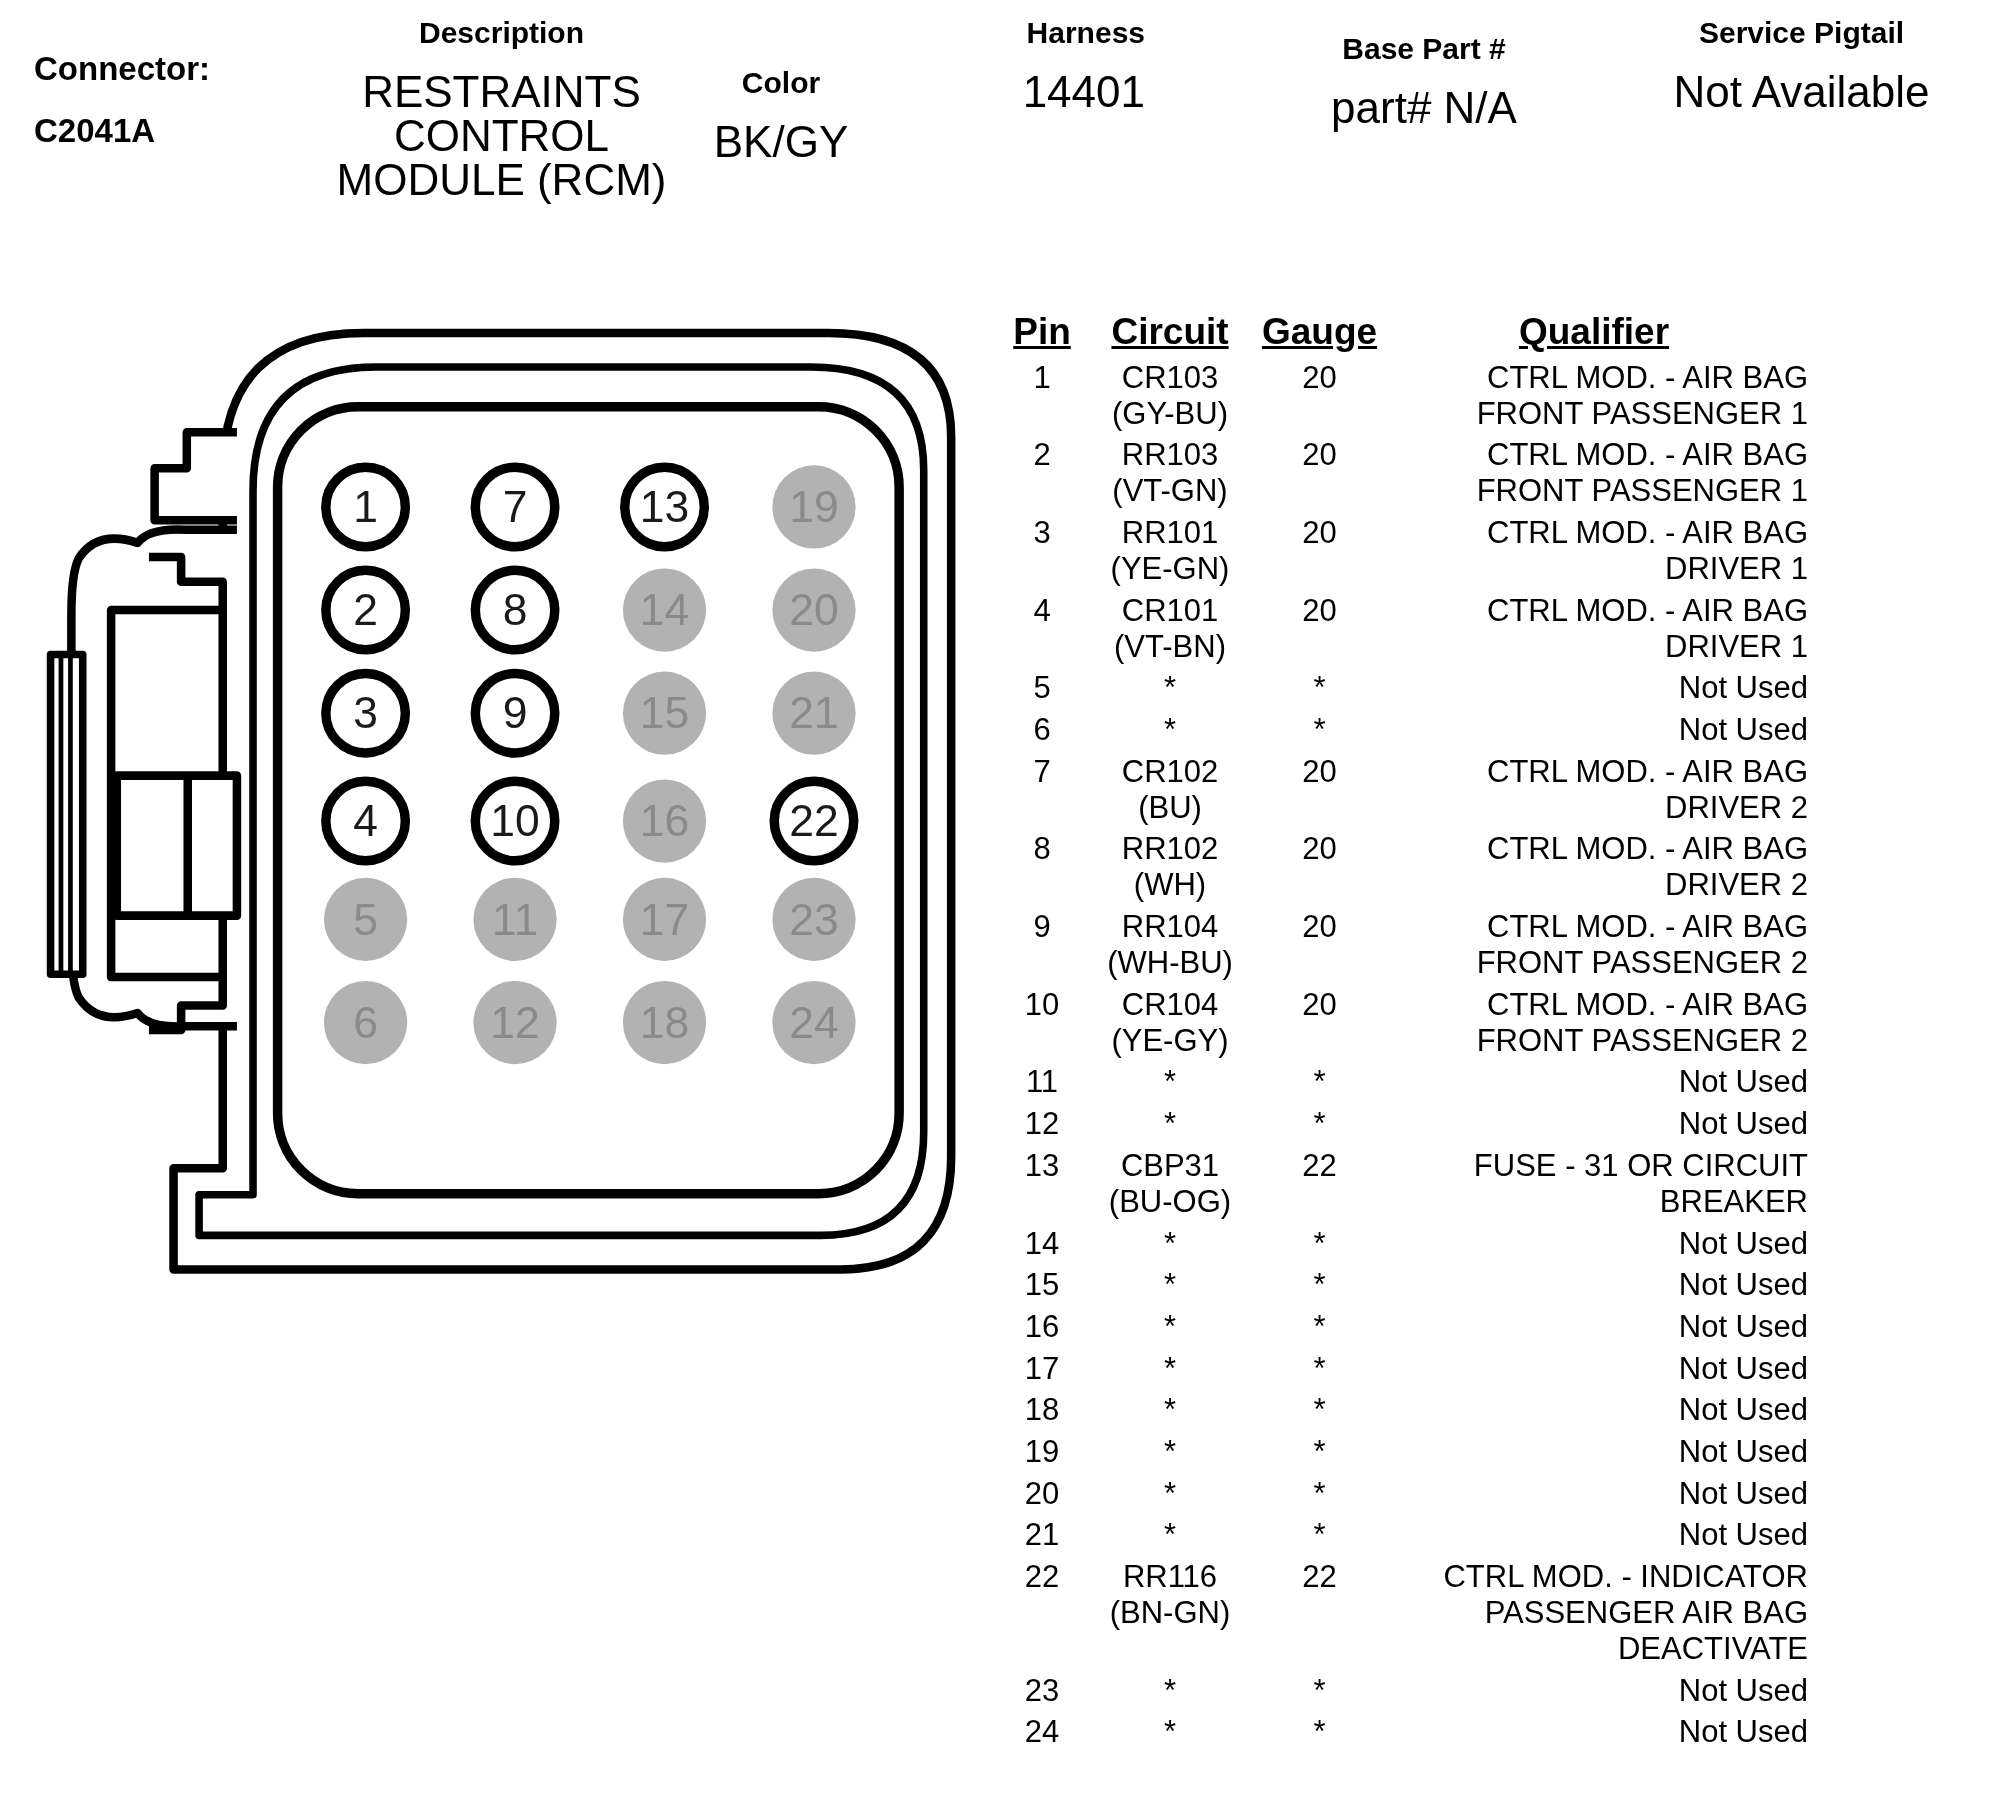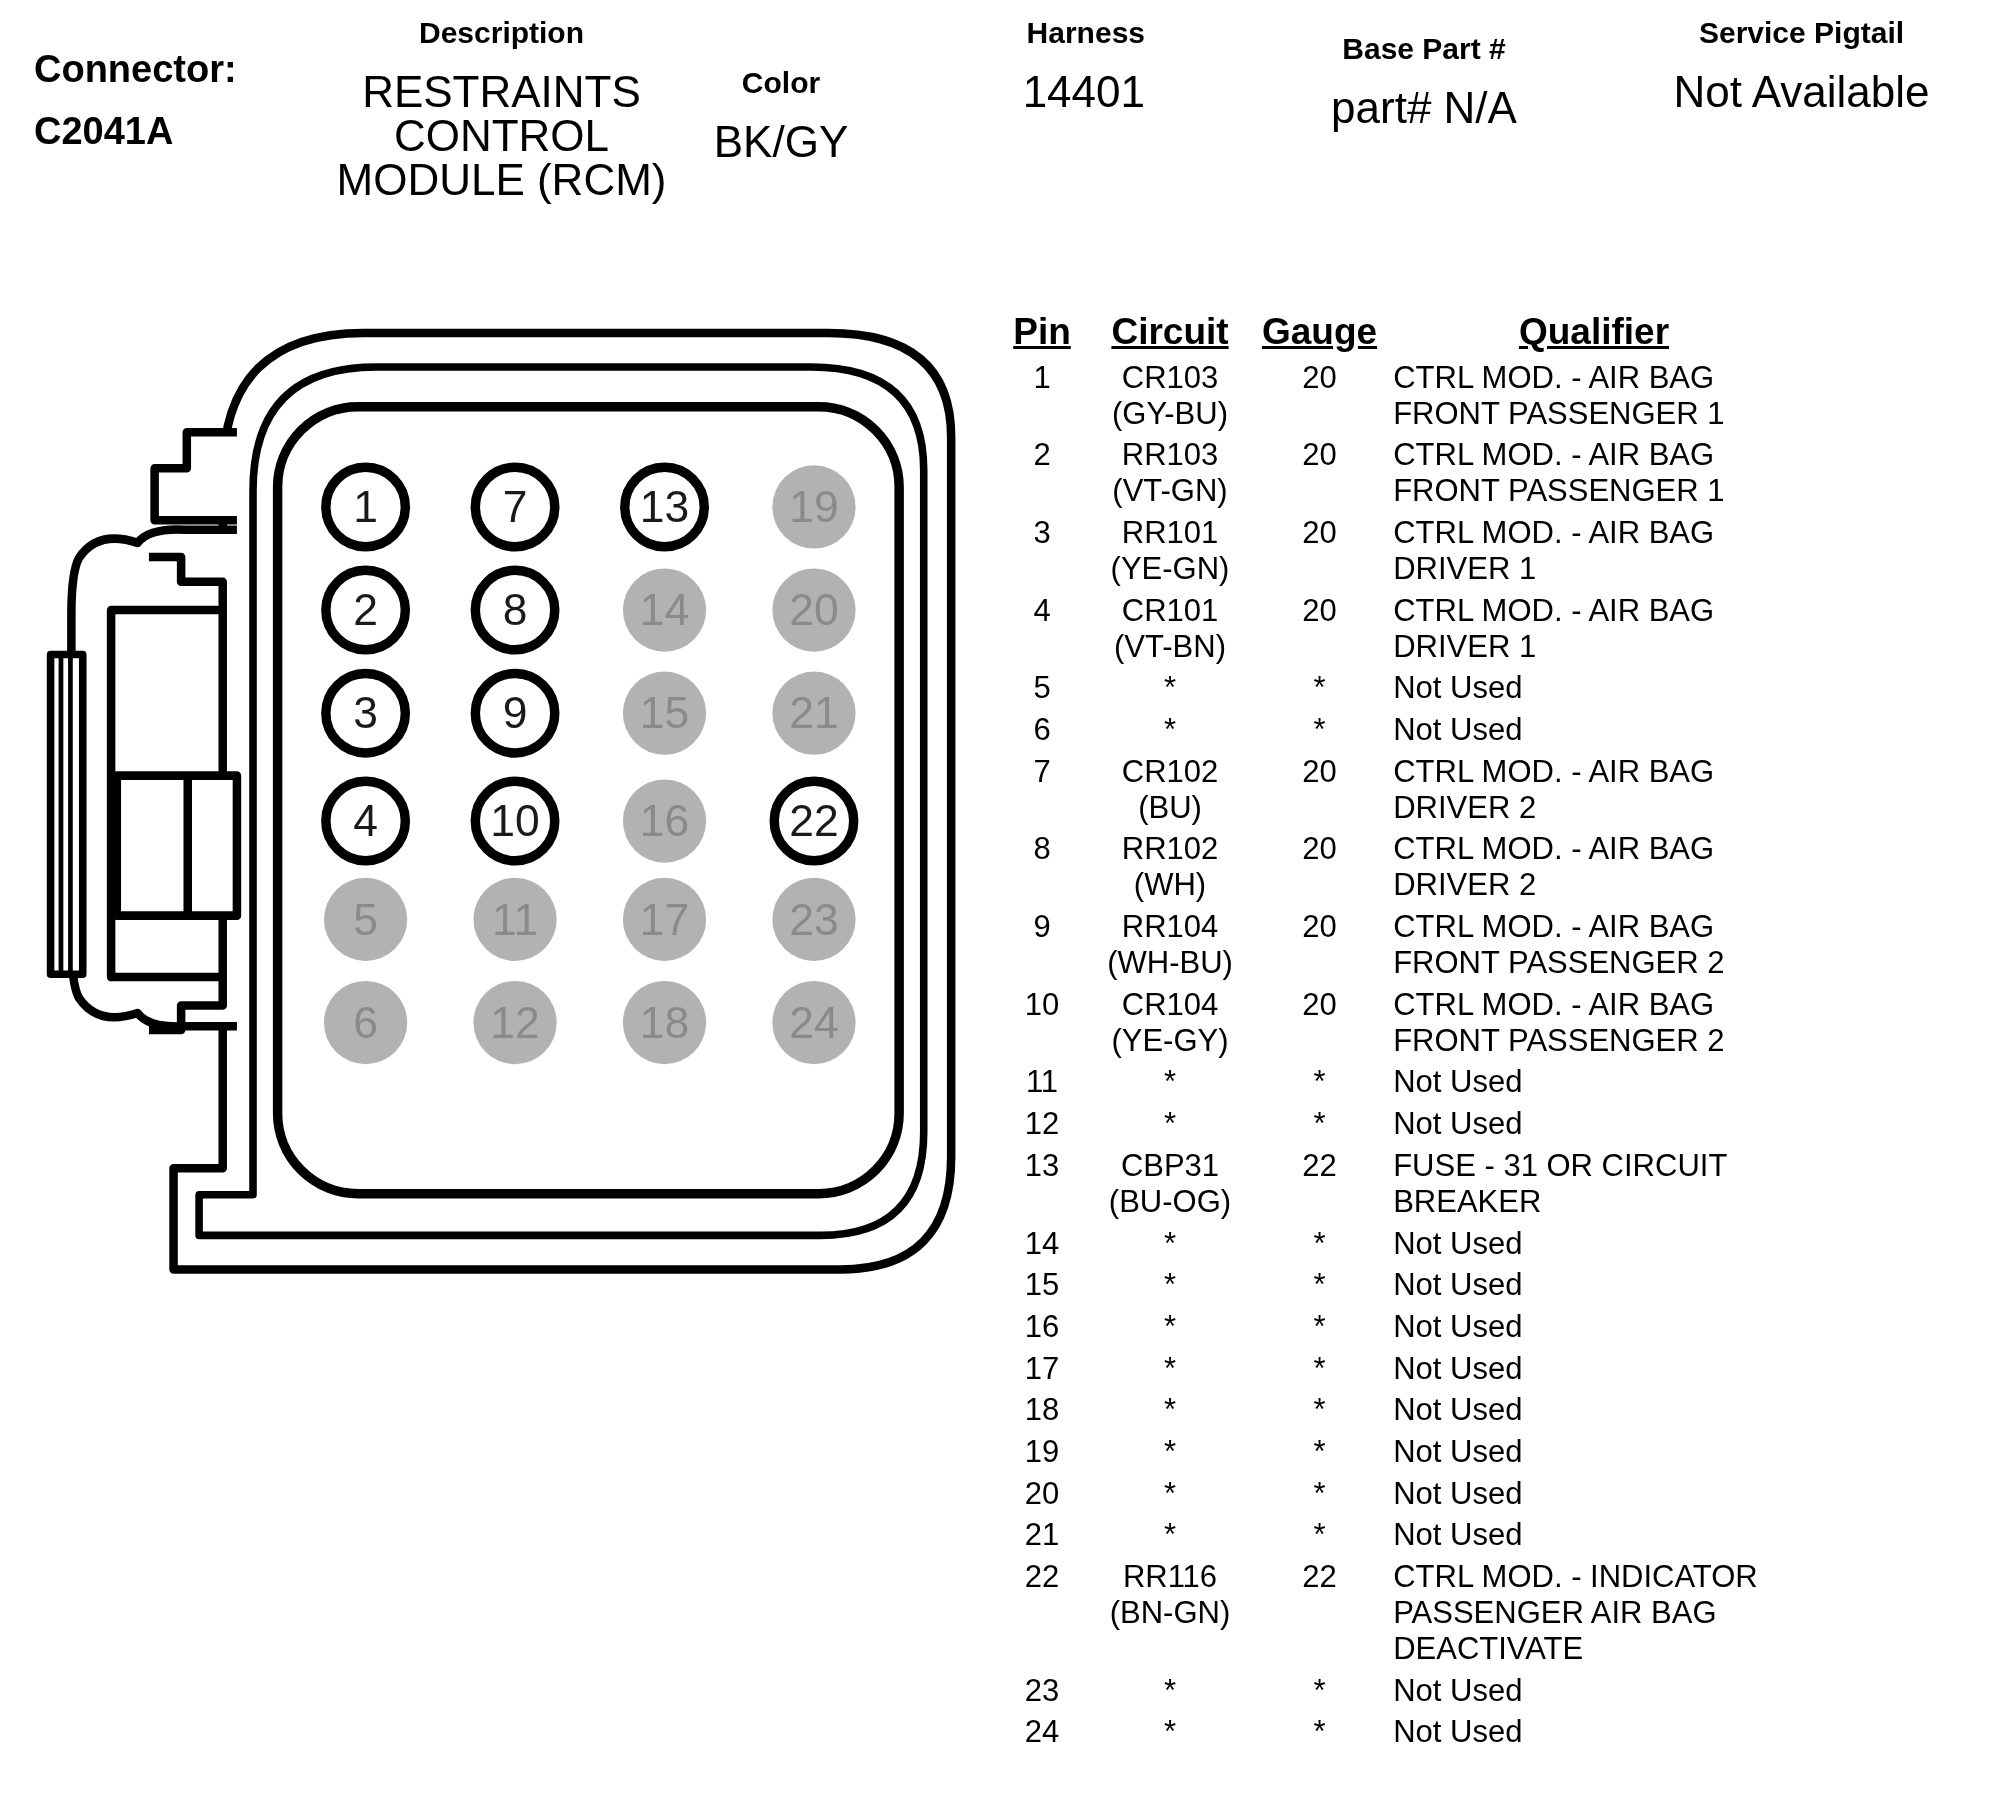--- a/index.html
+++ b/index.html
@@ -1,20 +1,20 @@
 <!DOCTYPE html>
 <html style="font-size:15px"><head>
 <meta charset="utf-8">
 <style>
   html,body{margin:0;padding:0;background:#fff;}
   .page{position:relative;width:2010px;height:1813px;background:#fff;overflow:hidden;
         font-family:"Liberation Sans", sans-serif;color:#000;}
 
   
-  .title{position:absolute;left:34px;top:38px;font-size:38px;font-weight:bold;line-height:62px;}
+  .title{position:absolute;left:34px;top:38px;font-size:33px;font-weight:bold;line-height:62px;}
   .hgroup{position:absolute;text-align:center;}
   .hlabel{font-weight:bold;font-size:30px;line-height:44px;}
   .hval{font-size:44px;line-height:44px;margin-top:15px;white-space:pre-line;}
   .hg-desc{left:331px;top:11.4px;width:341px;}
   .hg-color{left:698px;top:61px;width:166px;}
   .hg-harness{left:946px;top:11.4px;width:199px;text-align:right;}
   .hg-basepart{left:1287px;top:11.4px;width:274px;margin-top:16px;}
   .hg-pigtail{left:1635px;top:11.4px;width:333px;}
 
   
@@ -24,21 +24,21 @@
   .pin-used{fill:#ffffff;stroke:#000;stroke-width:10;}
   .pin-unused{fill:#b2b2b2;}
   .pin-num{font-size:47px;text-anchor:middle;fill:#1a1a1a;}
   .pin-num.unused{fill:#8a8a8a;}
 
   
   .pin-table{position:absolute;left:1003px;top:312px;width:999px;font-size:31px;line-height:36px;}
   .trow{display:grid;grid-template-columns:78px 178px 121px 428px 161px;margin-bottom:5.7px;align-items:start;}
   .thead{font-weight:bold;font-size:37px;line-height:40px;margin-bottom:7.6px;text-decoration:underline;}
   .c-pin,.c-circuit,.c-gauge,.c-qual{text-align:center;}
-  .c-func{text-align:left;padding-left:13.2px;white-space:pre-line;}
+  .c-func{text-align:right;padding-left:13.2px;white-space:pre-line;}
   .thead .c-func{text-align:center;padding-left:0;}
 </style>
 </head>
 <body>
 
 <div class="page">
 
   <div class="title">
     <div>Connector:</div>
     <div>C2041A</div>

